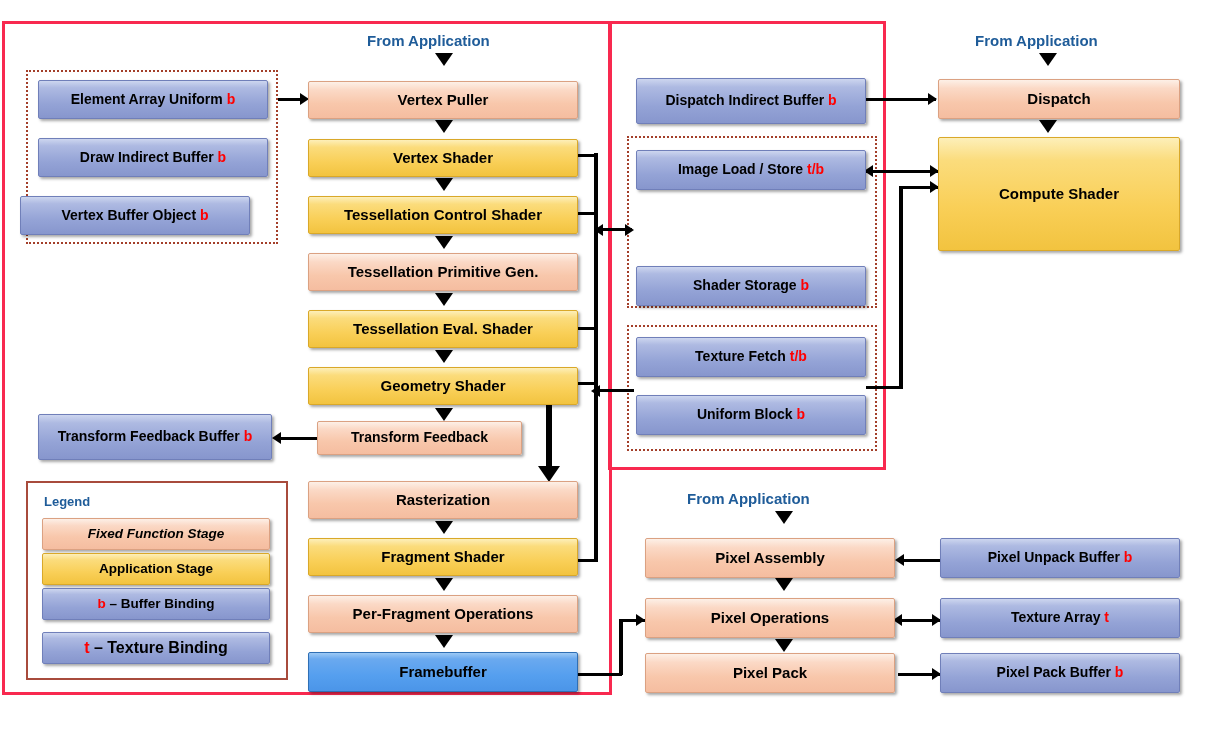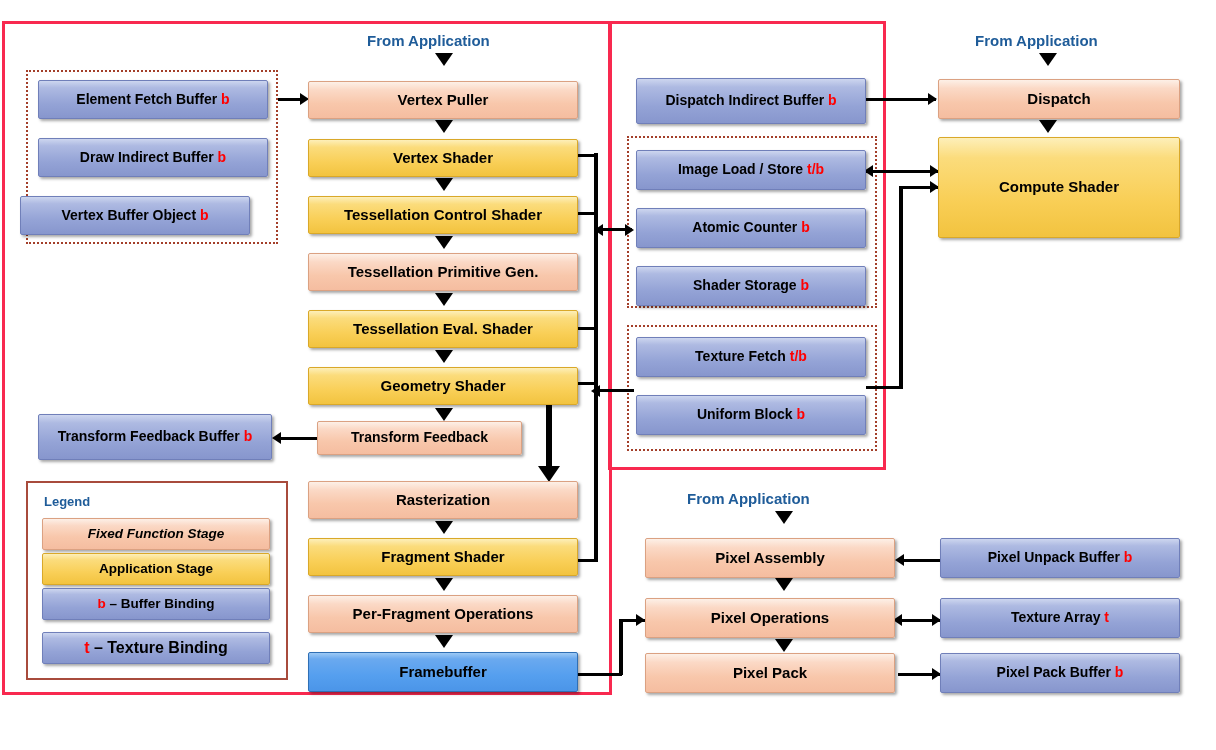--- a/index.html
+++ b/index.html
@@ -143,21 +143,21 @@
 
   <div class="ln hln" style="left:898px;top:673px;width:42px;"></div>
   <div class="arr-r" style="left:932px;top:668px;"></div>
 
   <div class="ln hln" style="left:576px;top:673px;width:46px;"></div>
   <div class="ln vln" style="left:619px;top:619px;width:4px;height:56px;"></div>
   <div class="ln hln" style="left:619px;top:619px;width:26px;"></div>
   <div class="arr-r" style="left:636px;top:614px;"></div>
 
   <div class="box buf" style="left:38px;top:80px;width:230px;height:39px;font-size:14px;">
-    <span class="lbl"><span>Element Fetch Buffer</span>
+    <span class="lbl"><span>Element Array Uniform</span>
       <span style="color:#ff0000">b</span></span>
   </div>
   <div class="box buf" style="left:38px;top:138px;width:230px;height:39px;font-size:14px;">
     <span class="lbl"><span>Draw Indirect Buffer</span>
       <span style="color:#ff0000">b</span></span>
   </div>
   <div class="box buf" style="left:20px;top:196px;width:230px;height:39px;font-size:14px;">
     <span class="lbl"><span>Vertex Buffer Object</span>
       <span style="color:#ff0000">b</span></span>
   </div>
@@ -235,45 +235,41 @@
   <div class="box buf" style="left:636px;top:78px;width:230px;height:46px;font-size:14px;">
     <span class="lbl"><span>Dispatch Indirect Buffer</span>
       <span style="color:#ff0000">b</span></span>
     </div>
 
   <div class="box buf" style="left:636px;top:150px;width:230px;height:40px;font-size:14px;">
     <span class="lbl"><span>Image Load / Store</span>
       <span style="color:#ff0000">t/b</span></span>
     </div>
 
-  <div class="box buf" style="left:636px;top:208px;width:230px;height:40px;font-size:14px;">
-    <span class="lbl"><span>Atomic Counter</span>
-      <span style="color:#ff0000">b</span></span>
-    </div>
 
   <div class="box buf" style="left:636px;top:266px;width:230px;height:40px;font-size:14px;">
     <span class="lbl"><span>Shader Storage</span>
       <span style="color:#ff0000">b</span></span>
     </div>
 
   <div class="box buf" style="left:636px;top:337px;width:230px;height:40px;font-size:14px;">
     <span class="lbl"><span>Texture Fetch</span>
       <span style="color:#ff0000">t/b</span></span>
     </div>
 
   <div class="box buf" style="left:636px;top:395px;width:230px;height:40px;font-size:14px;">
     <span class="lbl"><span>Uniform Block</span>
       <span style="color:#ff0000">b</span></span>
     </div>
 
   <div class="box ff" style="left:938px;top:79px;width:242px;height:40px;font-size:15px;">
     <span class="lbl">Dispatch</span>
     </div>
 
-  <div class="box prog" style="left:938px;top:137px;width:242px;height:101px;font-size:15px;">
+  <div class="box prog" style="left:938px;top:137px;width:242px;height:114px;font-size:15px;">
     <span class="lbl">Compute Shader</span>
     </div>
 
   <div class="box ff" style="left:645px;top:538px;width:250px;height:40px;font-size:15px;">
     <span class="lbl">Pixel Assembly</span>
     </div>
 
   <div class="box ff" style="left:645px;top:598px;width:250px;height:40px;font-size:15px;">
     <span class="lbl">Pixel Operations</span>
     </div>

